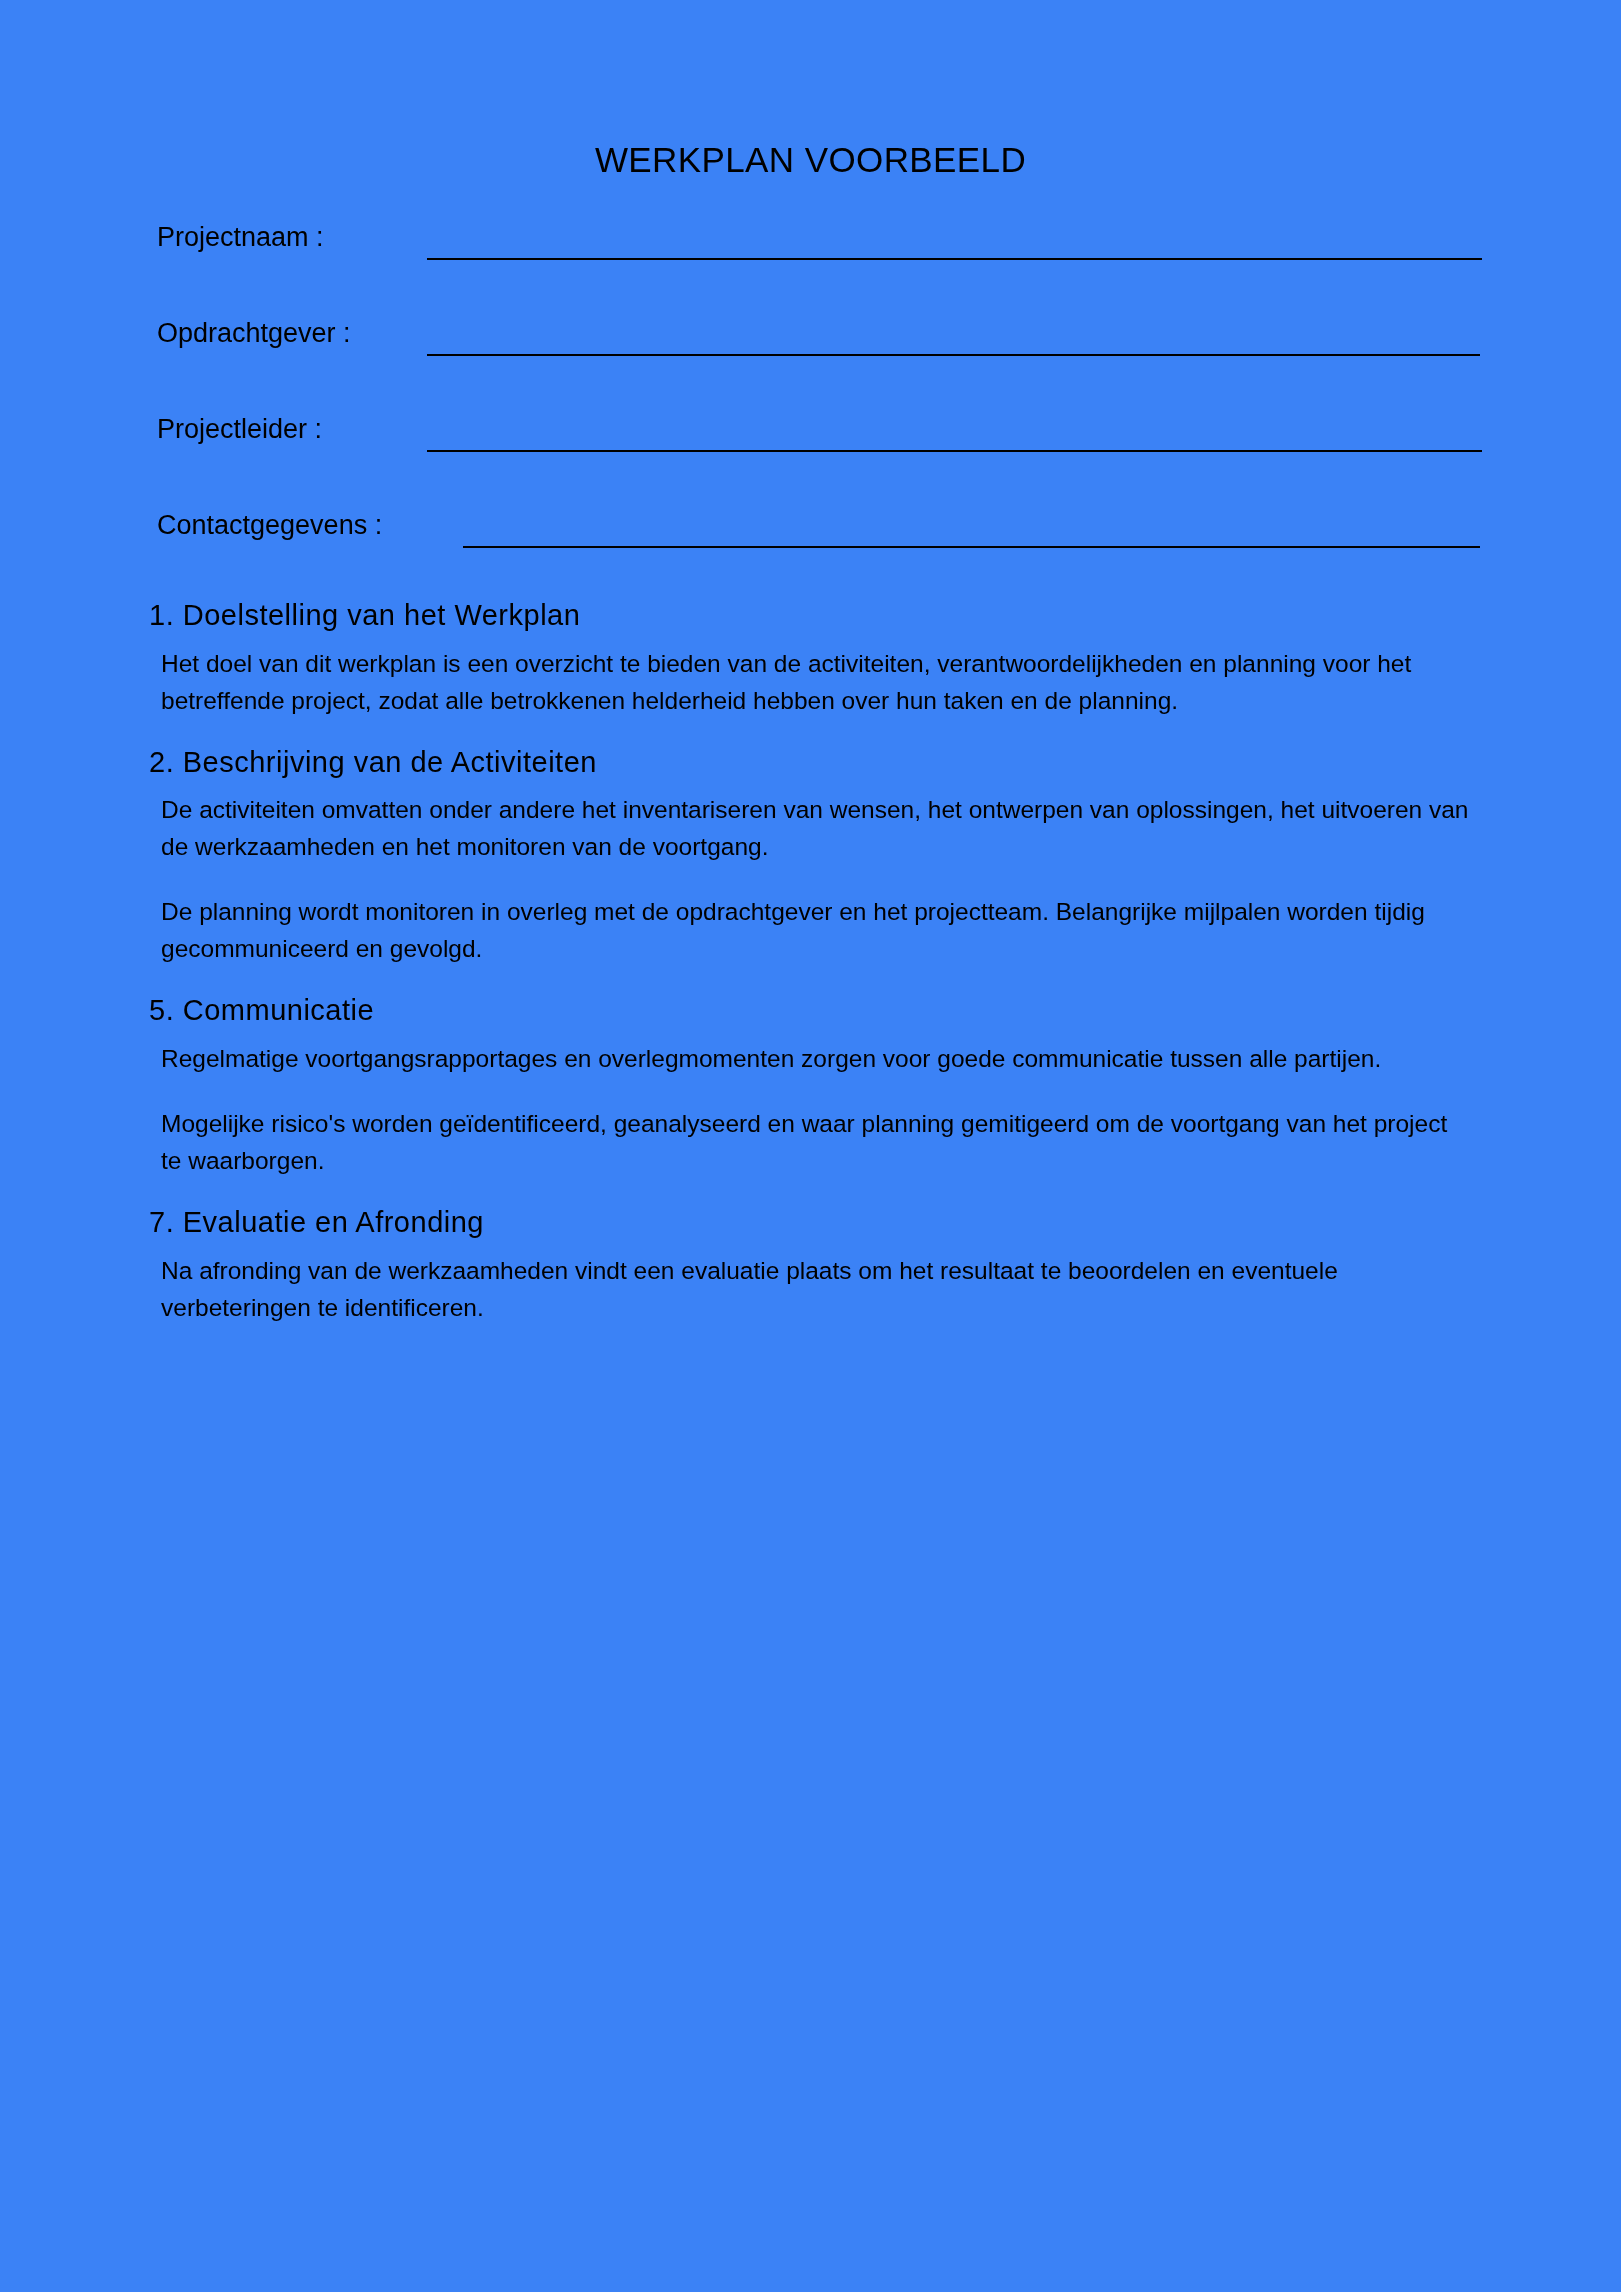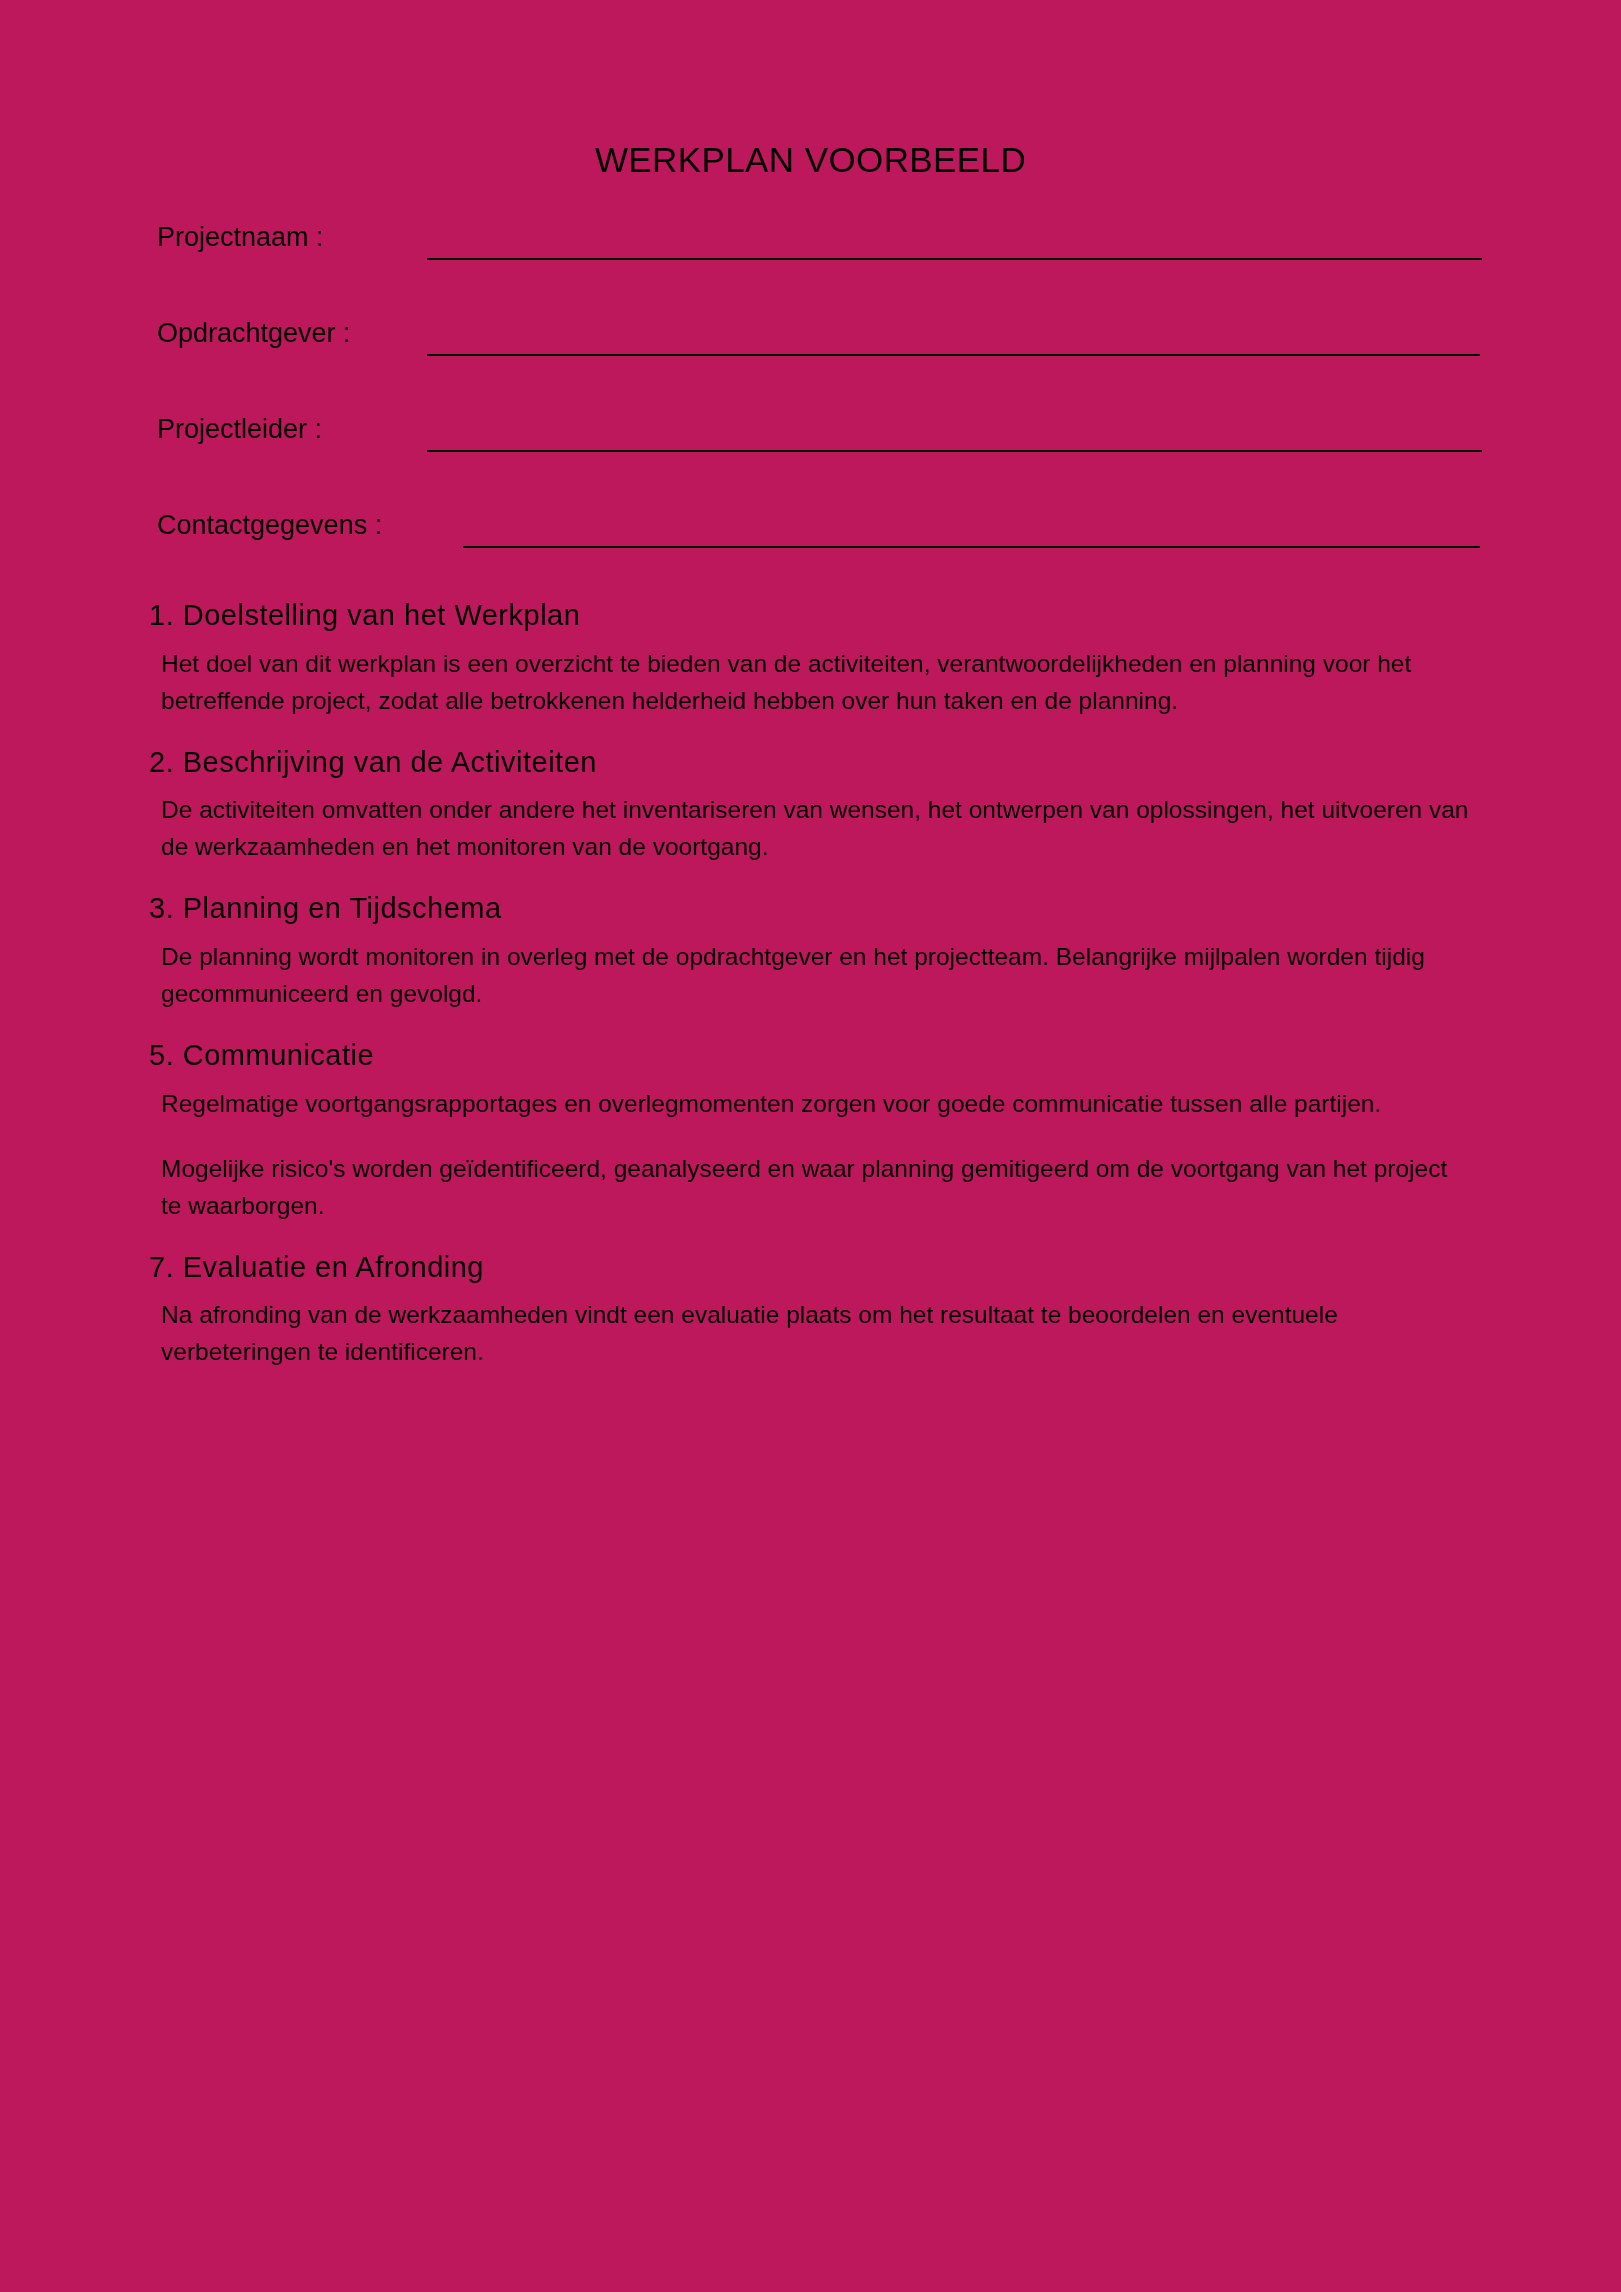--- a/index.html
+++ b/index.html
@@ -5,21 +5,21 @@
 <style>
   html, body {
     margin: 0;
     padding: 0;
     background: #ffffff;
   }
   .page {
     position: relative;
     width: 1621px;
     height: 2293px;
-    background: #be185d;
+    background: #3b82f6;
     margin: 0 auto;
     font-family: "Liberation Sans", sans-serif;
     color: #000000;
     box-sizing: border-box;
     overflow: hidden;
   }
 
   .doc-title {
     position: absolute;
     top: 116px;
@@ -128,21 +128,20 @@
       <h2 class="section-heading">1. Doelstelling van het Werkplan</h2>
       <p class="section-body">Het doel van dit werkplan is een overzicht te bieden van de activiteiten, verantwoordelijkheden en planning voor het betreffende project, zodat alle betrokkenen helderheid hebben over hun taken en de planning.</p>
     </div>
 
     <div class="section">
       <h2 class="section-heading">2. Beschrijving van de Activiteiten</h2>
       <p class="section-body">De activiteiten omvatten onder andere het inventariseren van wensen, het ontwerpen van oplossingen, het uitvoeren van de werkzaamheden en het monitoren van de voortgang.</p>
     </div>
 
     <div class="section">
-      <h2 class="section-heading">3. Planning en Tijdschema</h2>
       <p class="section-body">De planning wordt monitoren in overleg met de opdrachtgever en het projectteam. Belangrijke mijlpalen worden tijdig gecommuniceerd en gevolgd.</p>
     </div>
 
 
     <div class="section">
       <h2 class="section-heading">5. Communicatie</h2>
       <p class="section-body">Regelmatige voortgangsrapportages en overlegmomenten zorgen voor goede communicatie tussen alle partijen.</p>
     </div>
 
     <div class="section">

